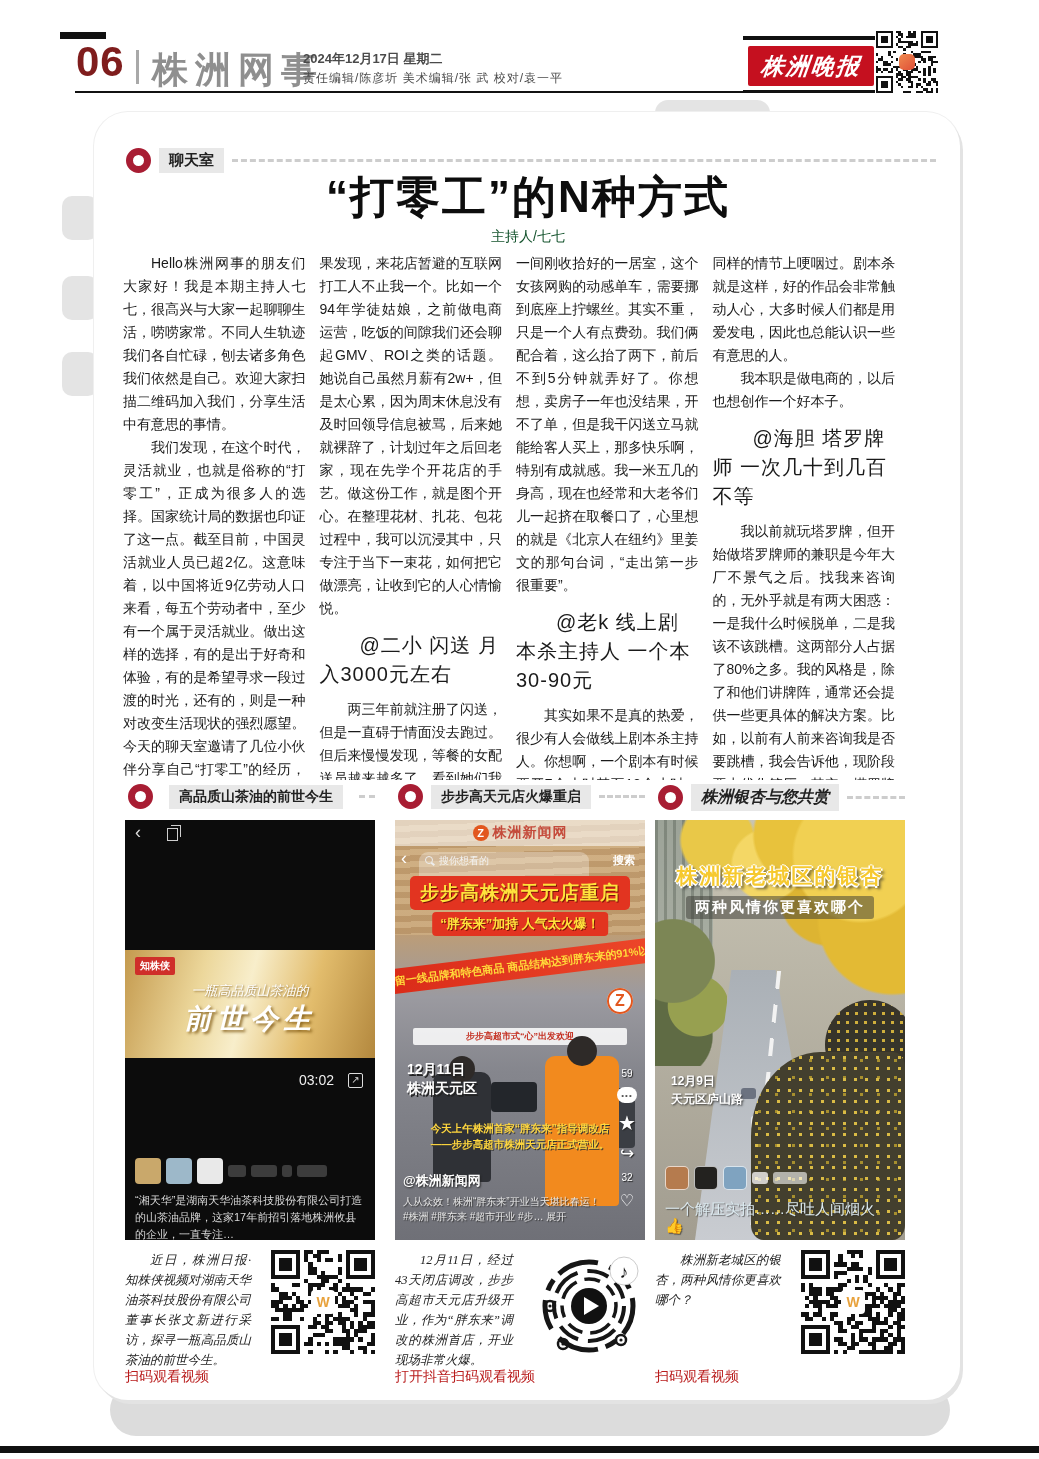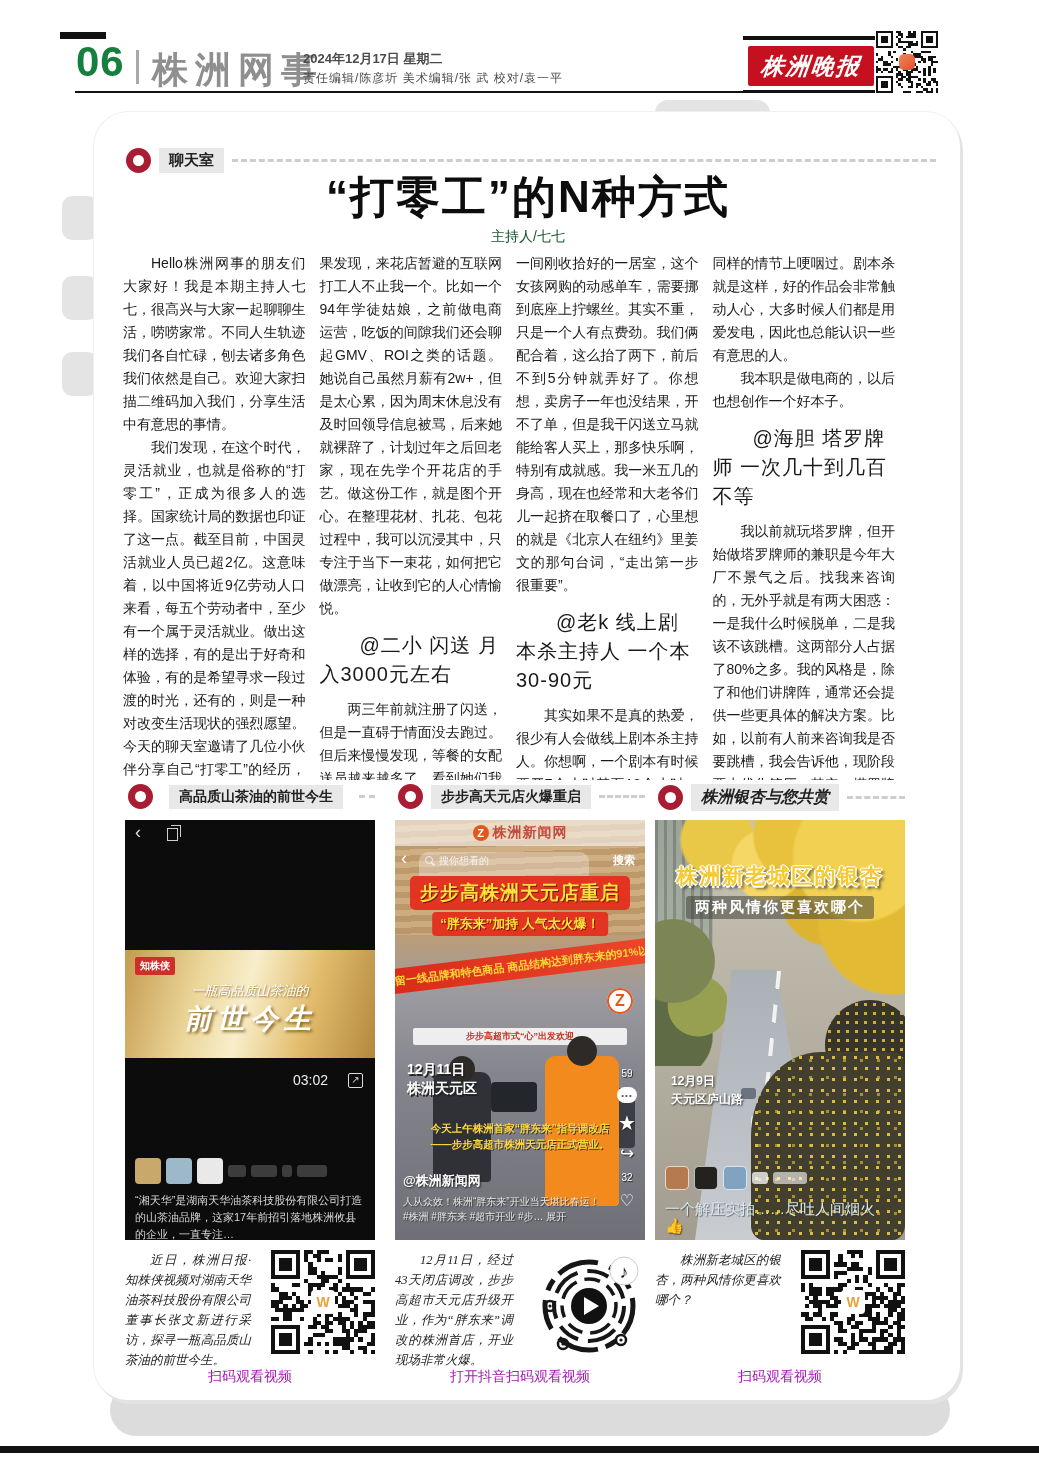--- a/index.html
+++ b/index.html
@@ -1,21 +1,21 @@
 <!DOCTYPE html>
 <html><head>
 <meta charset="utf-8">
 <style>
   html,body{margin:0;padding:0;}
   body{width:1039px;height:1459px;position:relative;background:#fff;
        font-family:"Liberation Sans",sans-serif;color:#1a1a1a;overflow:hidden;}
   .abs{position:absolute;}
   
   .topbar-left{left:60px;top:32px;width:46px;height:7px;background:#111;}
-  .pagenum{left:76px;top:38px;font-size:42px;font-weight:bold;color:#15803d;letter-spacing:1px;}
+  .pagenum{left:76px;top:38px;font-size:42px;font-weight:bold;color:#7f1d1d;letter-spacing:1px;}
   .hdr-div{left:136px;top:50px;width:3px;height:34px;background:#a9a9a9;}
   .hdr-title{left:152px;top:46px;font-size:36px;font-weight:900;color:#8f8f8f;letter-spacing:7px;}
   .hdr-date{left:303px;top:50px;font-size:13px;font-weight:bold;color:#4a4a4a;}
   .hdr-staff{left:303px;top:70px;font-size:12px;color:#4a4a4a;letter-spacing:1px;}
   .hdr-rule{left:75px;top:91px;width:690px;height:2px;background:#111;}
   .mast-top{left:743px;top:36px;width:132px;height:4px;background:#111;}
   .mast-box{left:748px;top:46px;width:126px;height:40px;background:#c5101f;border-radius:2px;
             display:flex;align-items:center;justify-content:center;}
   .mast-box span{color:#fff;font-family:"Liberation Serif",serif;font-style:italic;
                  font-weight:bold;font-size:23px;letter-spacing:2px;transform:skewX(-6deg);}
@@ -56,21 +56,21 @@
   .goldband{position:absolute;left:0;top:130px;width:250px;height:108px;
     background:linear-gradient(105deg,#c49a4e,#ecd79b 30%,#f8eecb 48%,#e2bc6c 72%,#b3883e);}
   .zzx{position:absolute;left:10px;top:7px;background:#cf2f2a;color:#fff;font-size:10px;
        font-weight:bold;padding:2px 5px;border-radius:2px;}
   .gold1{position:absolute;left:0;top:32px;width:100%;text-align:center;color:#fff;
          font-family:"Liberation Serif",serif;font-style:italic;font-size:13px;
          text-shadow:1px 1px 2px rgba(120,80,10,.8);}
   .gold2{position:absolute;left:0;top:50px;width:100%;text-align:center;color:#fff;
          font-family:"Liberation Serif",serif;font-style:italic;font-weight:bold;font-size:28px;
          letter-spacing:5px;text-shadow:2px 2px 3px rgba(120,80,10,.8);}
-  .tearow{position:absolute;right:12px;top:252px;color:#eee;font-size:14px;display:flex;gap:20px;align-items:center;}
+  .tearow{position:absolute;right:12px;top:252px;color:#eee;font-size:14px;display:flex;gap:14px;align-items:center;}
   .expandbox{display:inline-block;width:13px;height:13px;border:1.5px solid #ddd;border-radius:2px;
              position:relative;font-size:10px;line-height:11px;text-align:center;color:#ddd;}
   .thumbs{position:absolute;left:10px;top:338px;display:flex;gap:5px;align-items:center;}
   .th{width:26px;height:26px;border-radius:4px;}
   .blur{height:12px;border-radius:3px;background:#3c3c3c;}
   .teacap{position:absolute;left:10px;top:372px;width:230px;color:#d9d9d9;font-size:11px;line-height:17px;}
   
   .bbg{background:linear-gradient(180deg,#c9a87e 0%,#bf9d74 26%,#9b9aa0 42%,#85868d 60%,#6f7077 100%);}
   .bbg-slats{position:absolute;left:0;top:0;width:250px;height:115px;opacity:.5;
     background:repeating-linear-gradient(178deg,#b78f5e 0 6px,#d9b98a 6px 12px);}
@@ -153,21 +153,21 @@
   .gk-date{position:absolute;left:16px;top:252px;color:#fff;font-weight:bold;font-size:12px;
      line-height:18px;text-shadow:1px 1px 2px #333;}
   .gk-avs{position:absolute;left:10px;top:346px;display:flex;gap:5px;align-items:center;}
   .av{width:22px;height:22px;border-radius:5px;border:1px solid rgba(255,255,255,.7);}
   .gk-cap{position:absolute;left:10px;top:380px;width:230px;color:#dceaf0;font-size:15px;line-height:17px;
      text-shadow:1px 1px 1px rgba(40,40,40,.6);}
   
   .sumrow{position:absolute;top:1250px;width:250px;display:flex;gap:20px;}
   .sumtext{flex:1;font-family:"Liberation Serif",serif;font-style:italic;font-size:12.5px;
            line-height:20px;text-indent:2em;text-align:justify;color:#222;}
-  .vidcap{position:absolute;top:1368px;width:250px;text-align:center;font-size:14px;color:#a21caf;}
+  .vidcap{position:absolute;top:1368px;width:250px;font-size:14px;color:#b91c1c;}
   .qr-svg rect{shape-rendering:crispEdges;}
   .bfly{position:absolute;left:50%;top:50%;transform:translate(-50%,-50%);width:24px;height:24px;
         background:#fff;border-radius:4px;color:#e8a23c;font-weight:900;font-size:14px;
         display:flex;align-items:center;justify-content:center;}
   .bottombar{left:0;top:1446px;width:1039px;height:7px;background:#111;}
 </style>
 </head>
 <body>
 
 

